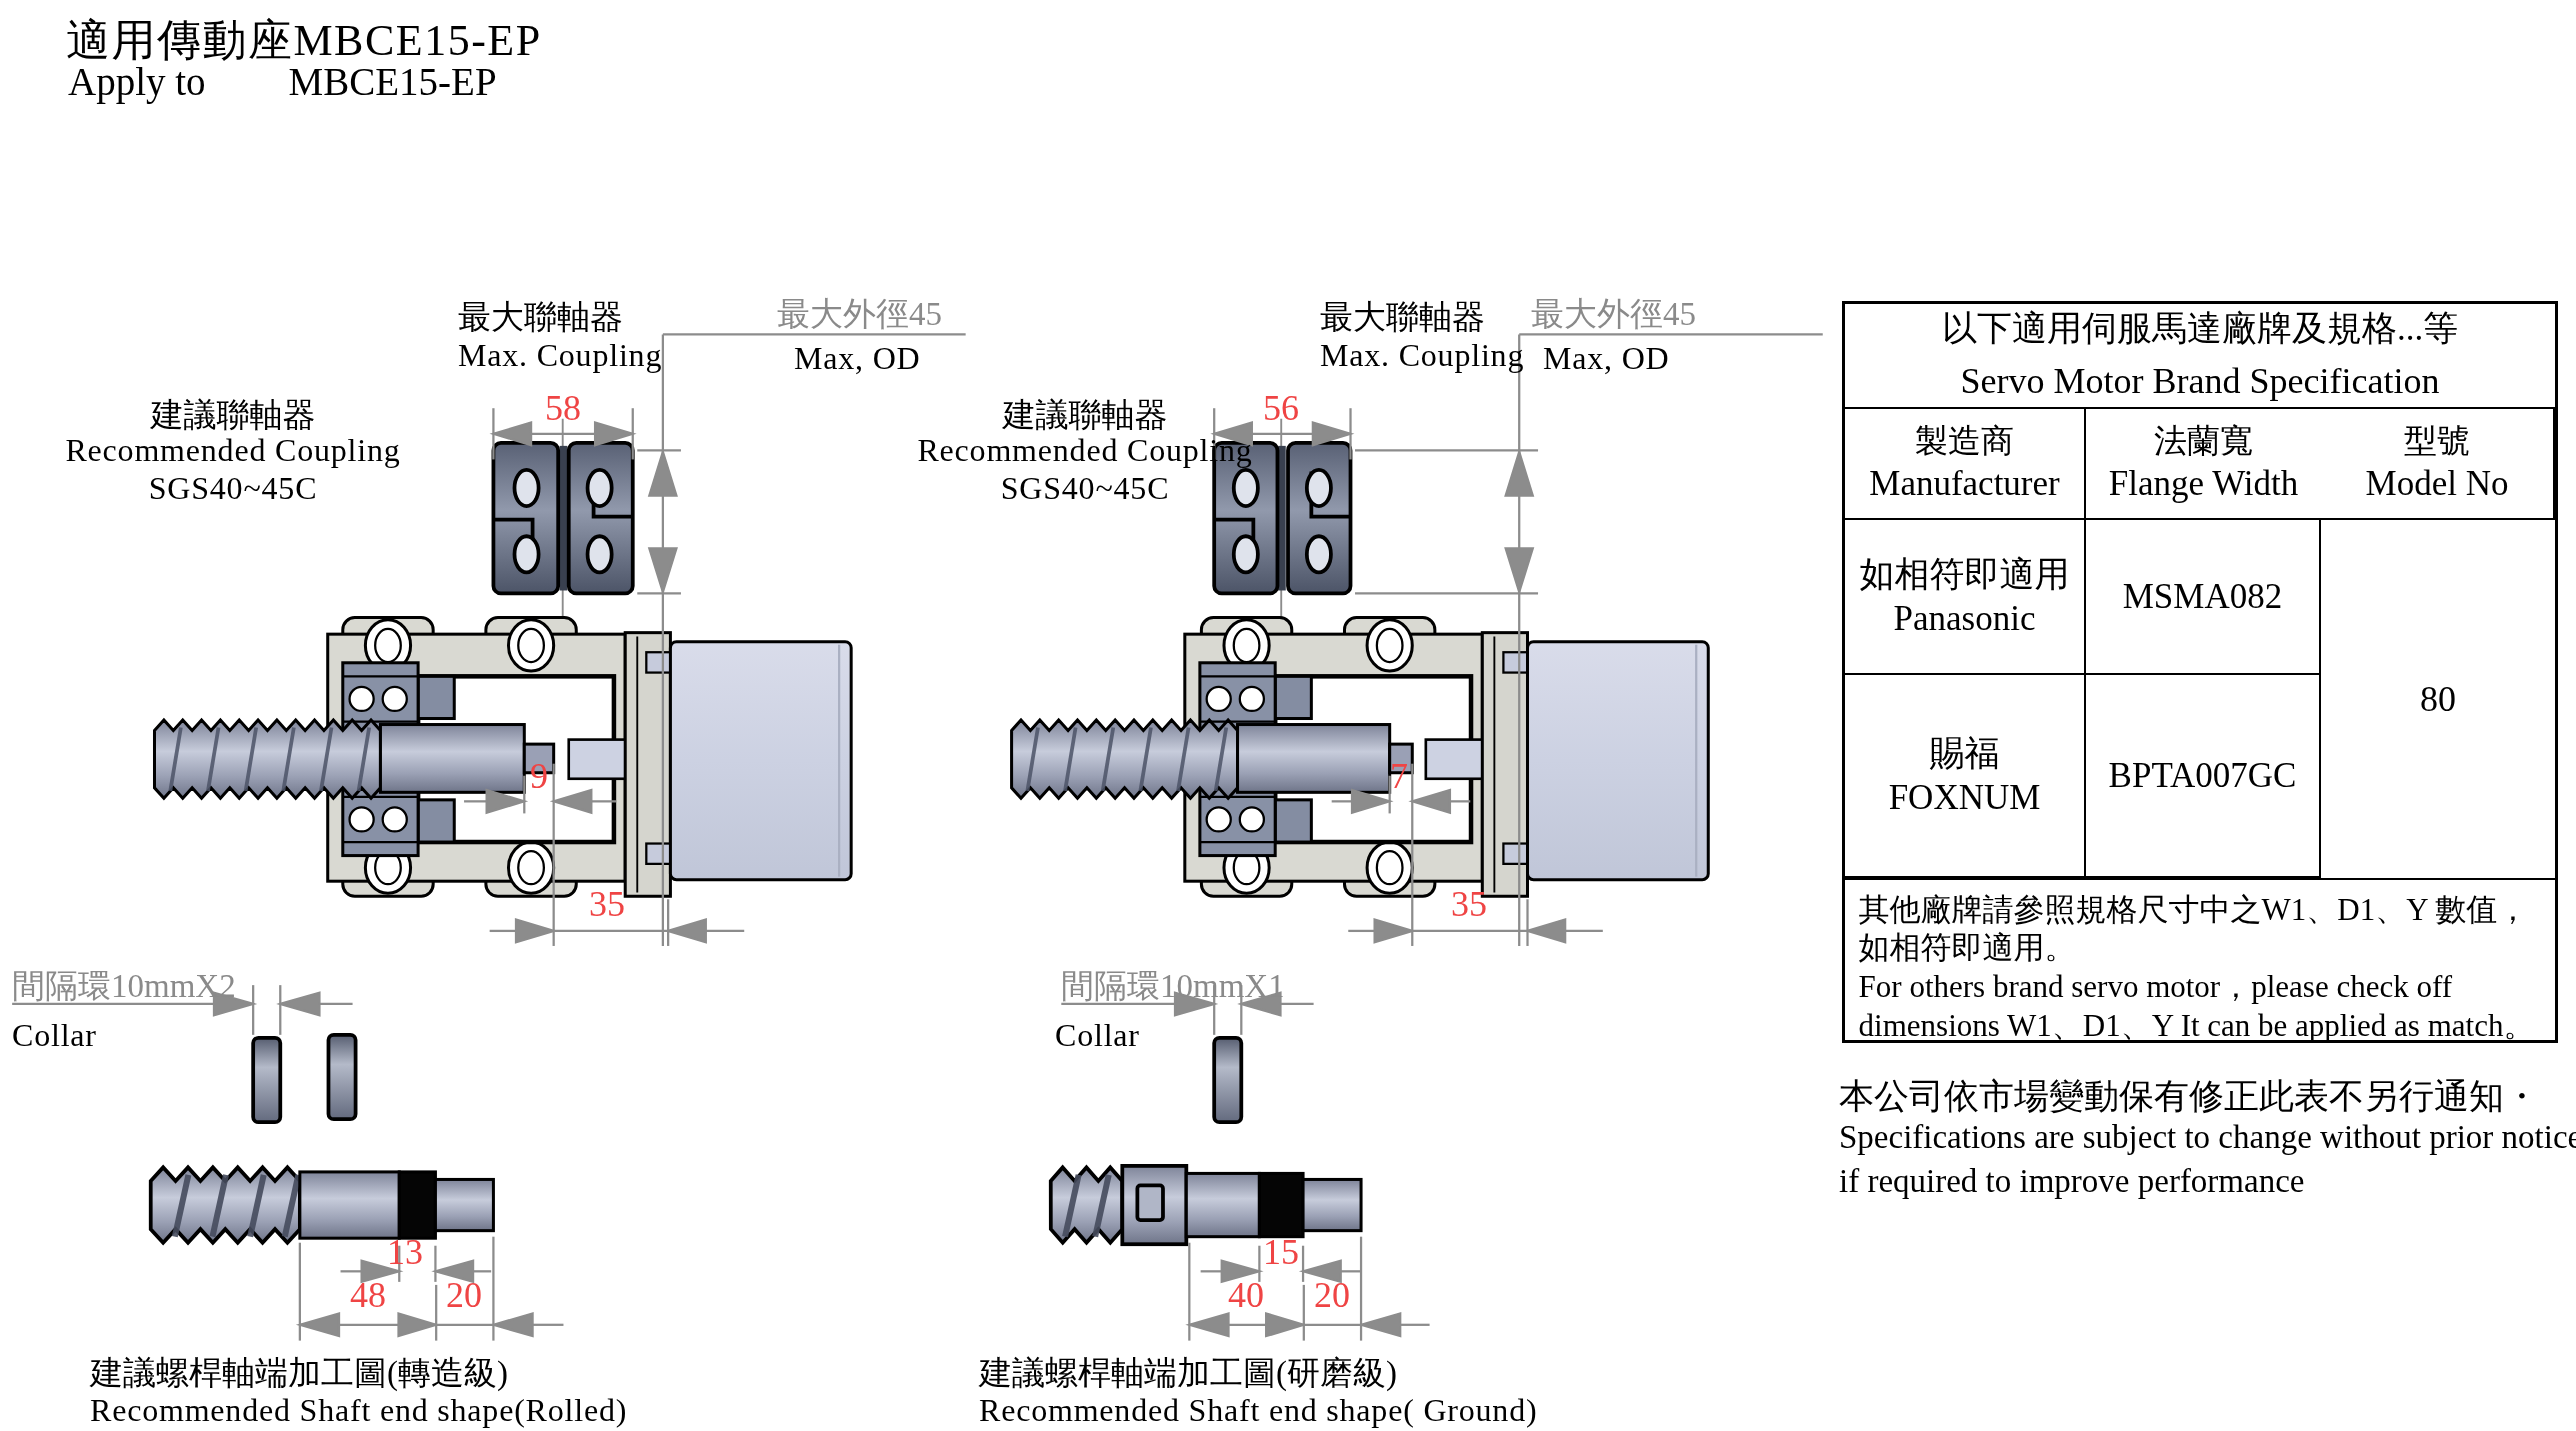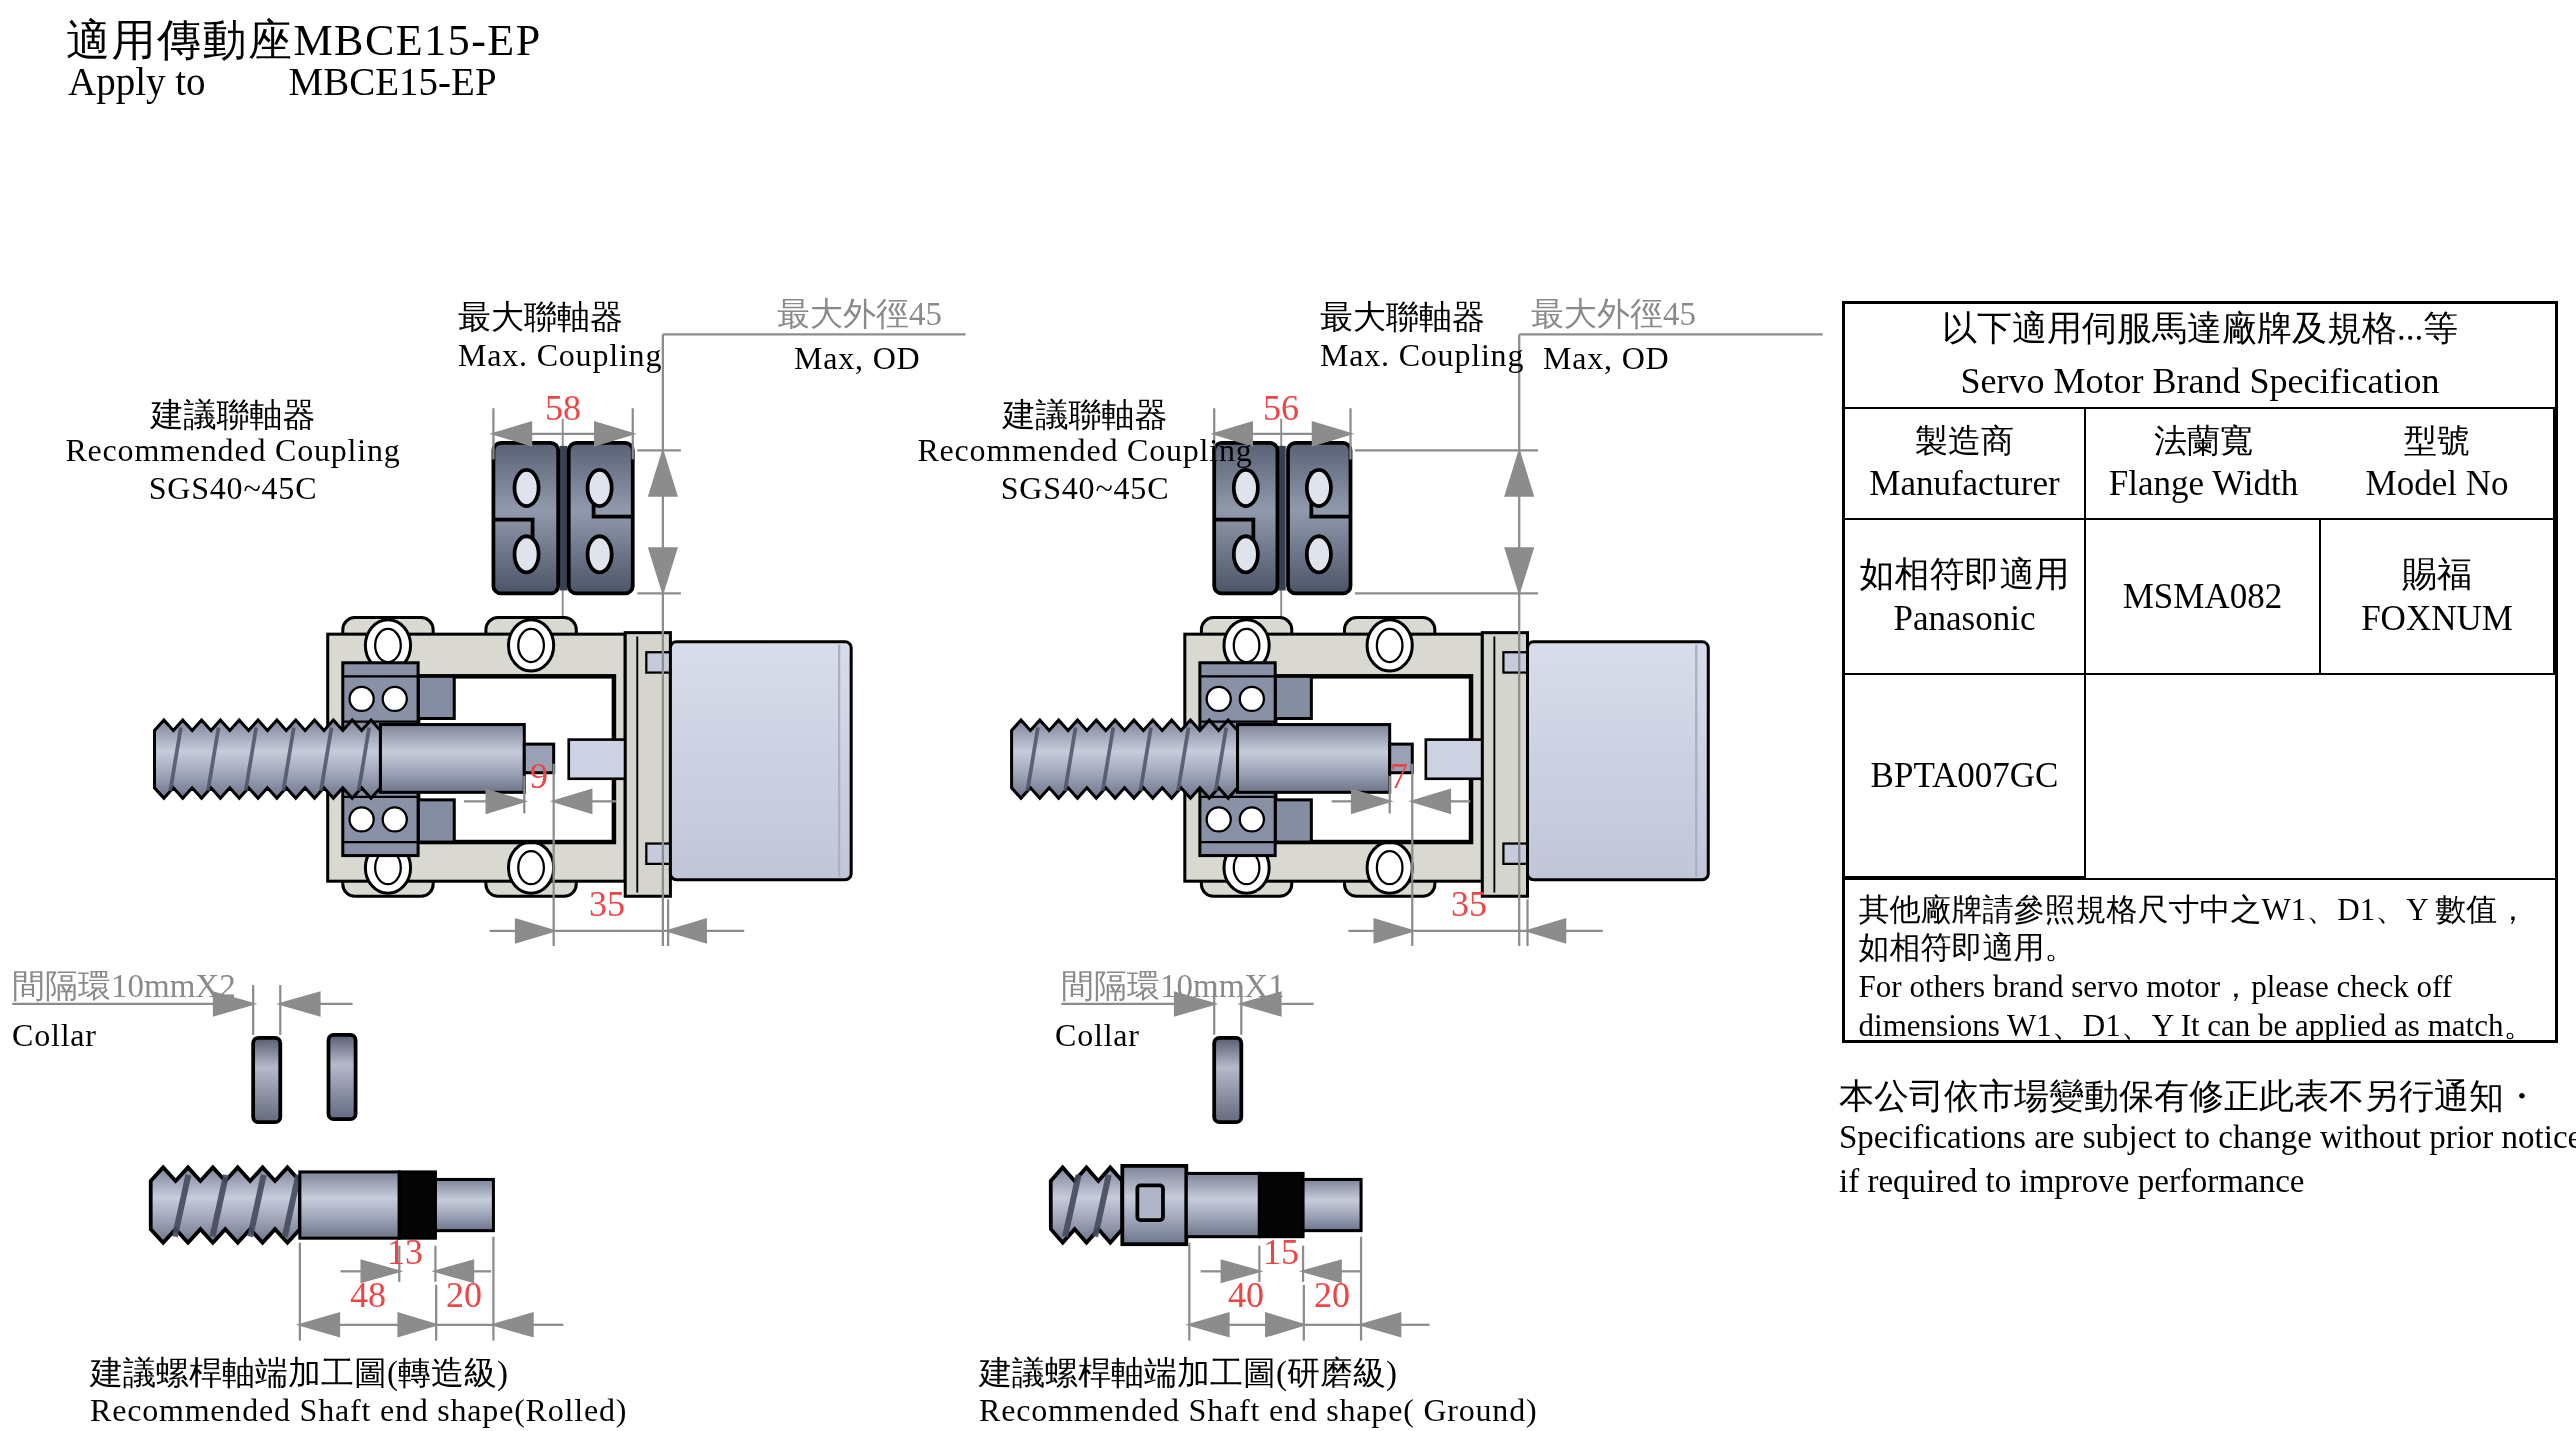--- a/index.html
+++ b/index.html
@@ -400,20 +400,21 @@
     <div class="zh">型號</div>
     <div class="en">Model No</div>
   </div>
   <div class="t-c br bb">
     <div class="zh">如相符即適用</div>
     <div class="en">Panasonic</div>
   </div>
   <div class="t-c br bb">
     <div class="en">MSMA082</div>
   </div>
+  <div class="t-c t-merge">80</div>
   <div class="t-c br bb">
     <div class="zh">賜福</div>
     <div class="en">FOXNUM</div>
   </div>
   <div class="t-c br bb">
     <div class="en">BPTA007GC</div>
   </div>
   <div class="t-note" style="border-top:2.3px solid #000;grid-row:5;">
     <div class="zh">其他廠牌請參照規格尺寸中之W1、D1、Y 數值，</div>
     <div class="zh">如相符即適用。</div>

